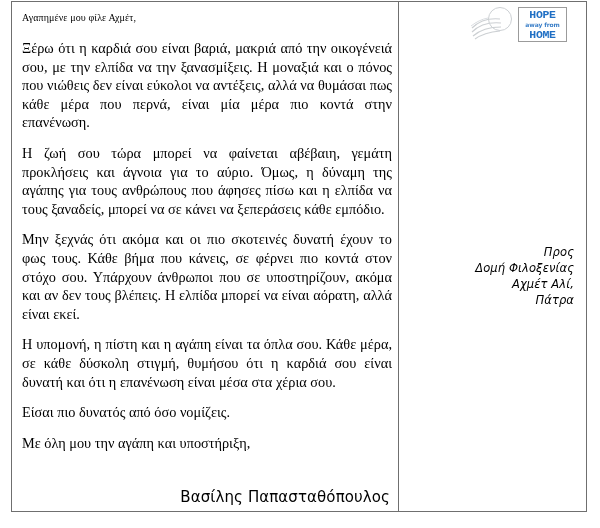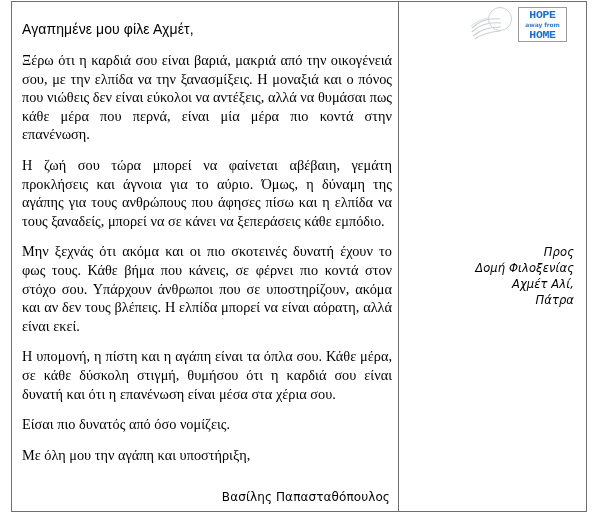--- a/index.html
+++ b/index.html
@@ -47,45 +47,45 @@
   #address-column {
     flex: 1 1 auto;
     position: relative;
     box-sizing: border-box;
     padding: 4px 10px 6px 8px;
     display: flex;
     flex-direction: column;
   }
 
   .greeting {
-    font-family: Liberation Sans, sans-serif;
-    font-size: 14px;
+    font-family: Liberation Serif, serif;
+    font-size: 10px;
     line-height: 15px;
-    margin: 12px 0 14px 0;
+    margin: 0 0 14px 0;
     letter-spacing: 0.1px;
   }
 
   .body-par {
     font-family: Liberation Serif, serif;
     font-size: 14.3px;
     line-height: 18.6px;
     margin: 0 0 12px 0;
     text-align: justify;
     text-justify: inter-word;
     hyphens: manual;
     -webkit-hyphens: manual;
   }
 
   .body-par:last-of-type { margin-bottom: 0; }
 
   .spacer { flex: 1 1 auto; }
 
   .signature {
     font-family: "DejaVu Sans", sans-serif;
-    font-size: 12px;
+    font-size: 15px;
     line-height: 15px;
     text-align: right;
     margin: 0;
     padding-right: 2px;
     letter-spacing: 0.1px;
   }
 
   
   #stamp-area {
     position: relative;

